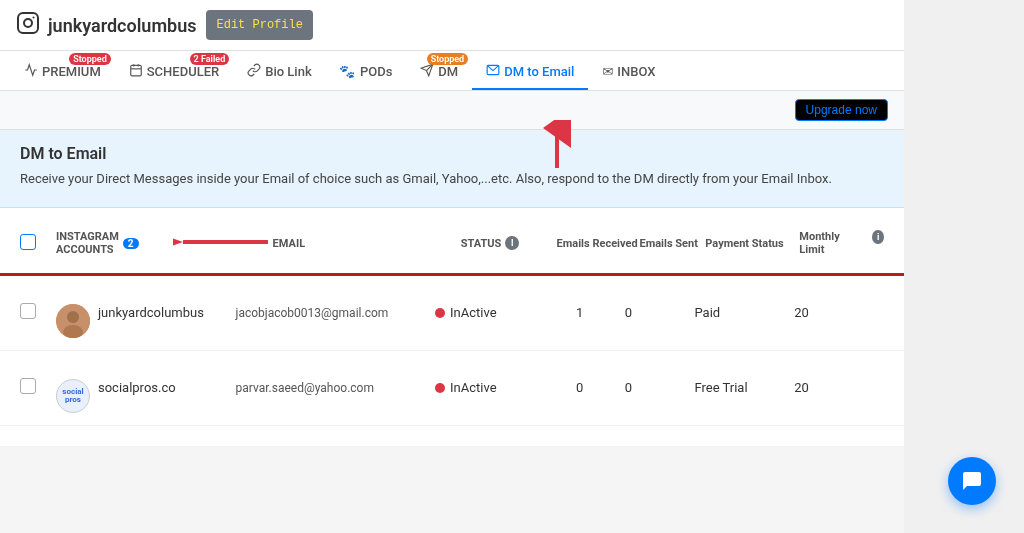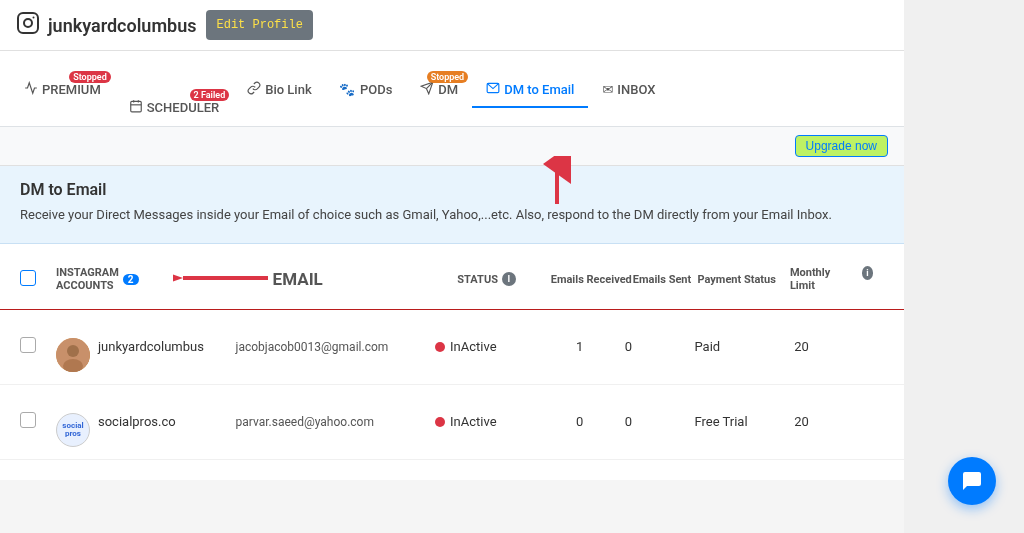--- a/index.html
+++ b/index.html
@@ -91,21 +91,21 @@
       display: flex;
       justify-content: flex-end;
       align-items: center;
       padding: 8px 16px;
       gap: 10px;
       background: #f8f9fa;
       border-bottom: 1px solid #e0e0e0;
       position: relative;
     }
     .upgrade-btn {
-      background: #bef264;
+      background: #000000;
       border: 1px solid #007bff;
       color: #007bff;
       border-radius: 4px;
       padding: 3px 10px;
       font-size: 12px;
       cursor: pointer;
     }
     .status-text {
       background: #fff8e1;
       border: 1px solid #ffc107;
@@ -142,27 +142,27 @@
 
     
     .table-area {
       background: #fff;
       margin: 0;
       padding: 0 0 20px 0;
     }
     .table-header {
       display: flex;
       align-items: center;
-      padding: 14px 31px 8px 20px;
-      border-bottom: 1px solid #b91c1c;
+      padding: 14px 20px 8px 20px;
+      border-bottom: 3px solid #b91c1c;
       gap: 0;
     }
     .col-check { width: 36px; }
     .col-account { flex: 1.8; font-size: 11px; font-weight: 700; color: #555; text-transform: uppercase; display: flex; align-items: center; gap: 4px; }
-    .col-email { flex: 2; font-size: 17px; font-weight: 700; color: #555; text-transform: uppercase; display: flex; align-items: center; gap: 60px; }
+    .col-email { flex: 2; font-size: 11px; font-weight: 700; color: #555; text-transform: uppercase; display: flex; align-items: center; gap: 60px; }
     .col-status { flex: 1; font-size: 11px; font-weight: 700; color: #555; text-transform: uppercase; display: flex; align-items: center; gap: 4px; }
     .col-emails-recv { flex: 0.9; font-size: 11px; font-weight: 700; color: #555; text-align: center; }
     .col-emails-sent { flex: 0.7; font-size: 11px; font-weight: 700; color: #555; }
     .col-payment { flex: 1; font-size: 11px; font-weight: 700; color: #555; }
     .col-monthly { flex: 0.9; font-size: 11px; font-weight: 700; color: #555; display: flex; gap: 17px; }
 
     .badge-count {
       background: #007bff;
       color: #fff;
       border-radius: 10px;
@@ -284,21 +284,21 @@
       <div class="tab-inner">
         <span style="margin-right:4px;">
           <svg width="14" height="14" viewBox="0 0 24 24" fill="none" stroke="currentColor" stroke-width="2">
               <polyline points="22 12 18 12 15 21 9 3 6 12 2 12"></polyline>
             </svg>
         </span>
         <span>PREMIUM</span>
       </div>
     </div>
 
-    <div class="tab" style="position:relative;margin-top:36px;">
+    <div class="tab" style="position:relative;">
       <span class="tab-badge">2 Failed</span>
       <div class="tab-inner">
         <span style="margin-right:4px;">
           <svg width="14" height="14" viewBox="0 0 24 24" fill="none" stroke="currentColor" stroke-width="2">
               <rect x="3" y="4" width="18" height="18" rx="2"></rect>
               <line x1="16" y1="2" x2="16" y2="6"></line>
               <line x1="8" y1="2" x2="8" y2="6"></line>
               <line x1="3" y1="10" x2="21" y2="10"></line>
             </svg>
         </span>

